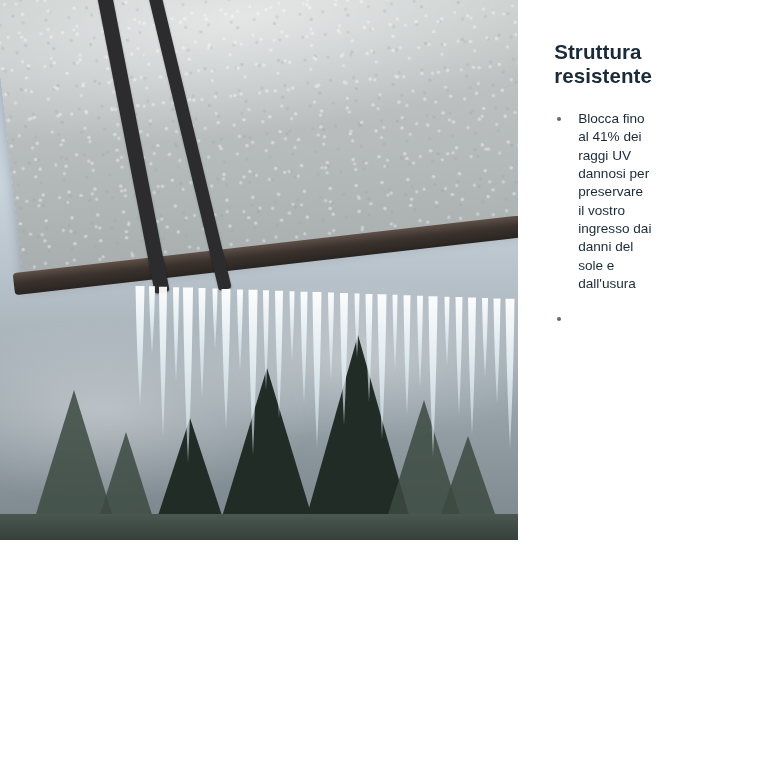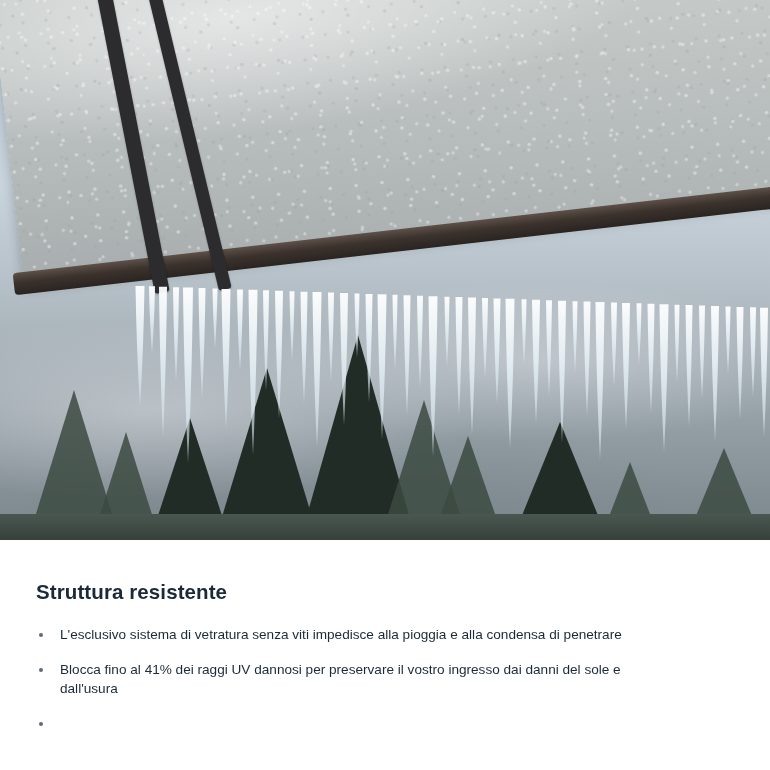--- a/index.html
+++ b/index.html
@@ -12,21 +12,21 @@
     height: 770px;
     font-family: "Liberation Sans", sans-serif;
     overflow: hidden;
   }
   .page {
     position: relative;
     width: 688px;
     height: 770px;
     background: #ffffff;
     display: flex;
-    flex-direction: column;
+    flex-direction: row;
   }
 
   
   .photo {
     position: relative;
     width: 770px;
     height: 540px;
     overflow: hidden;
     background: #8c9aa6;
   }
@@ -300,24 +300,20 @@
           <path d="M760,307.74 Q760.9230769230769,379.24 764,437.74 Q767.0769230769231,379.24 768,307.74 Z" fill="url(#iceGrad)"></path>
         </g>
     </svg>
   </div>
 
   <div class="content">
     <h2 class="heading">Struttura resistente</h2>
     <ul class="bullets">
       <li>
         <span class="dot"></span>
-        <span>L'esclusivo sistema di vetratura senza viti impedisce alla pioggia e alla condensa di penetrare</span>
-      </li>
-      <li>
-        <span class="dot"></span>
         <span>Blocca fino al 41% dei raggi UV dannosi per preservare il vostro ingresso dai danni del sole e dall'usura</span>
       </li>
       <li>
         <span class="dot"></span>
       </li>
     </ul>
   </div>
 
 </div>
 

